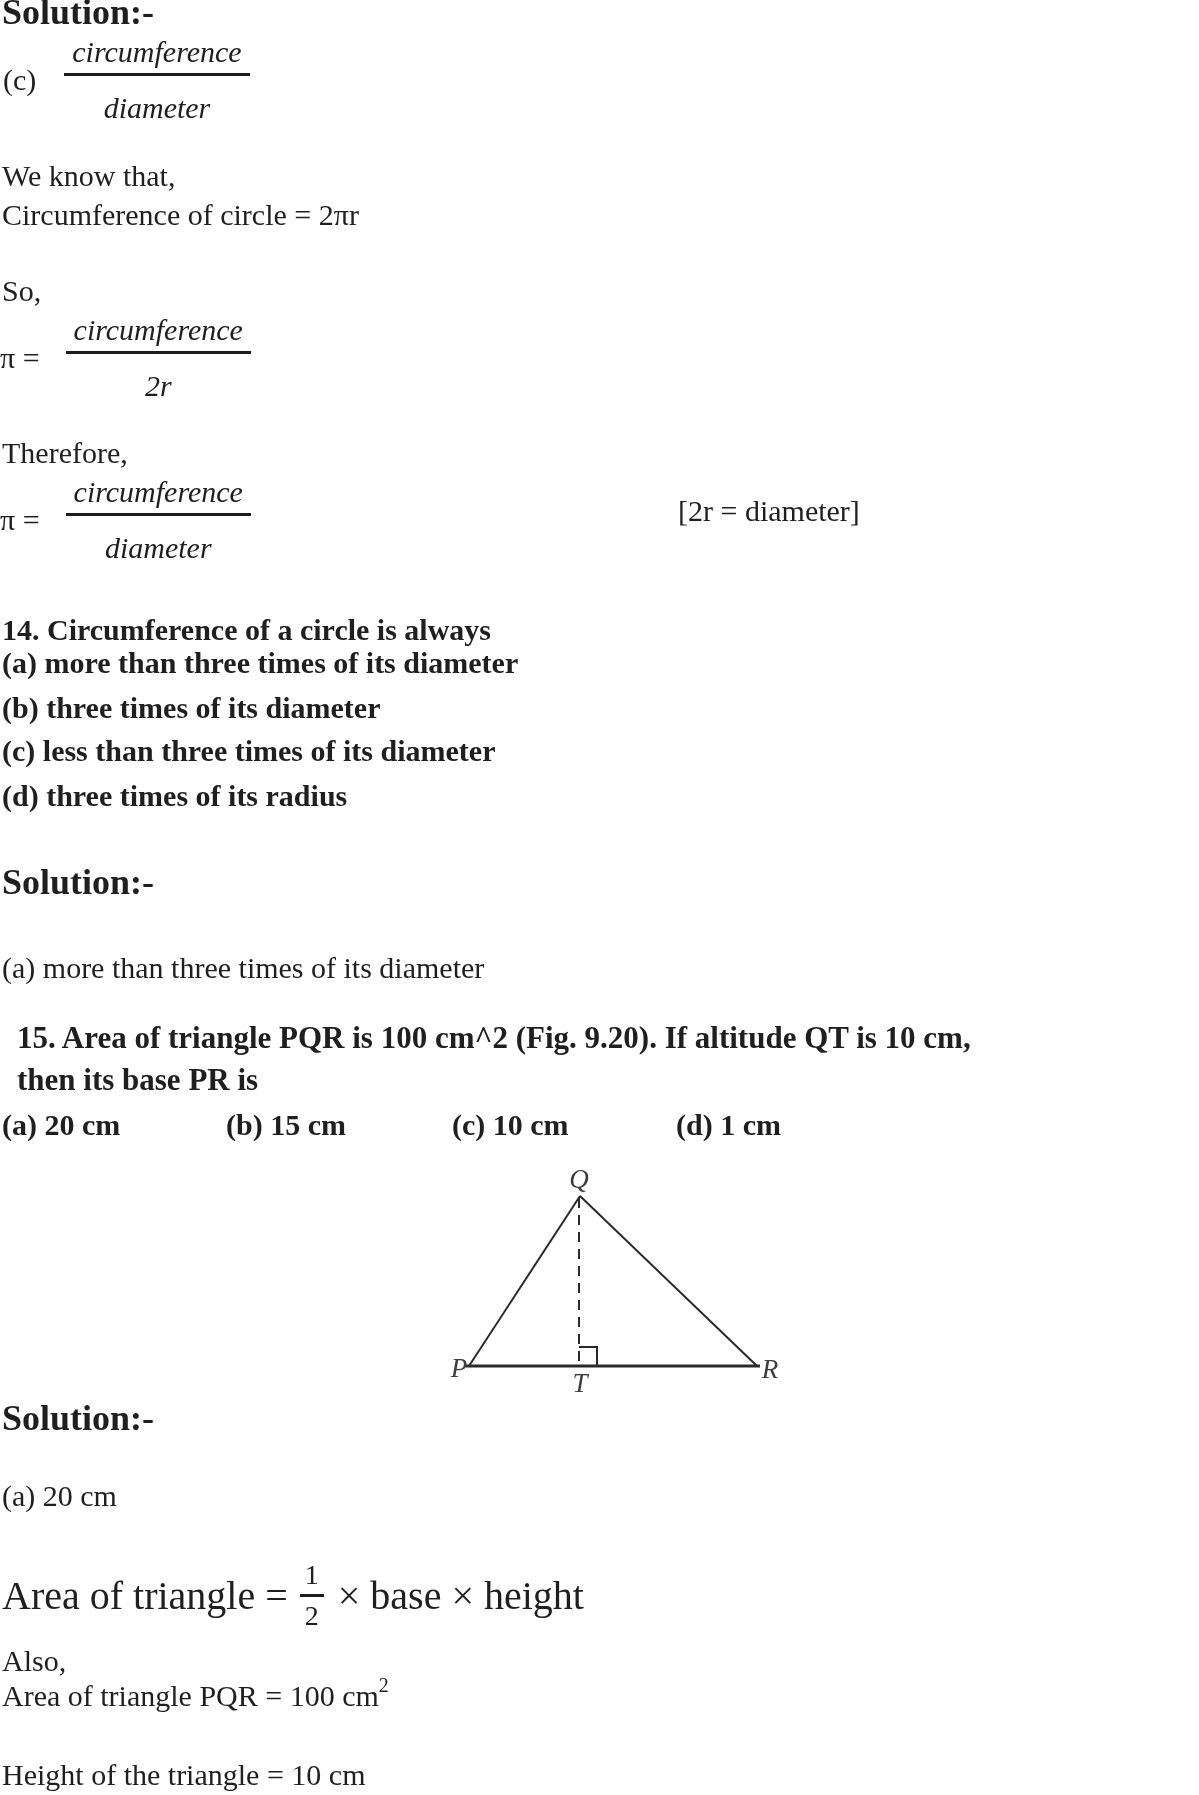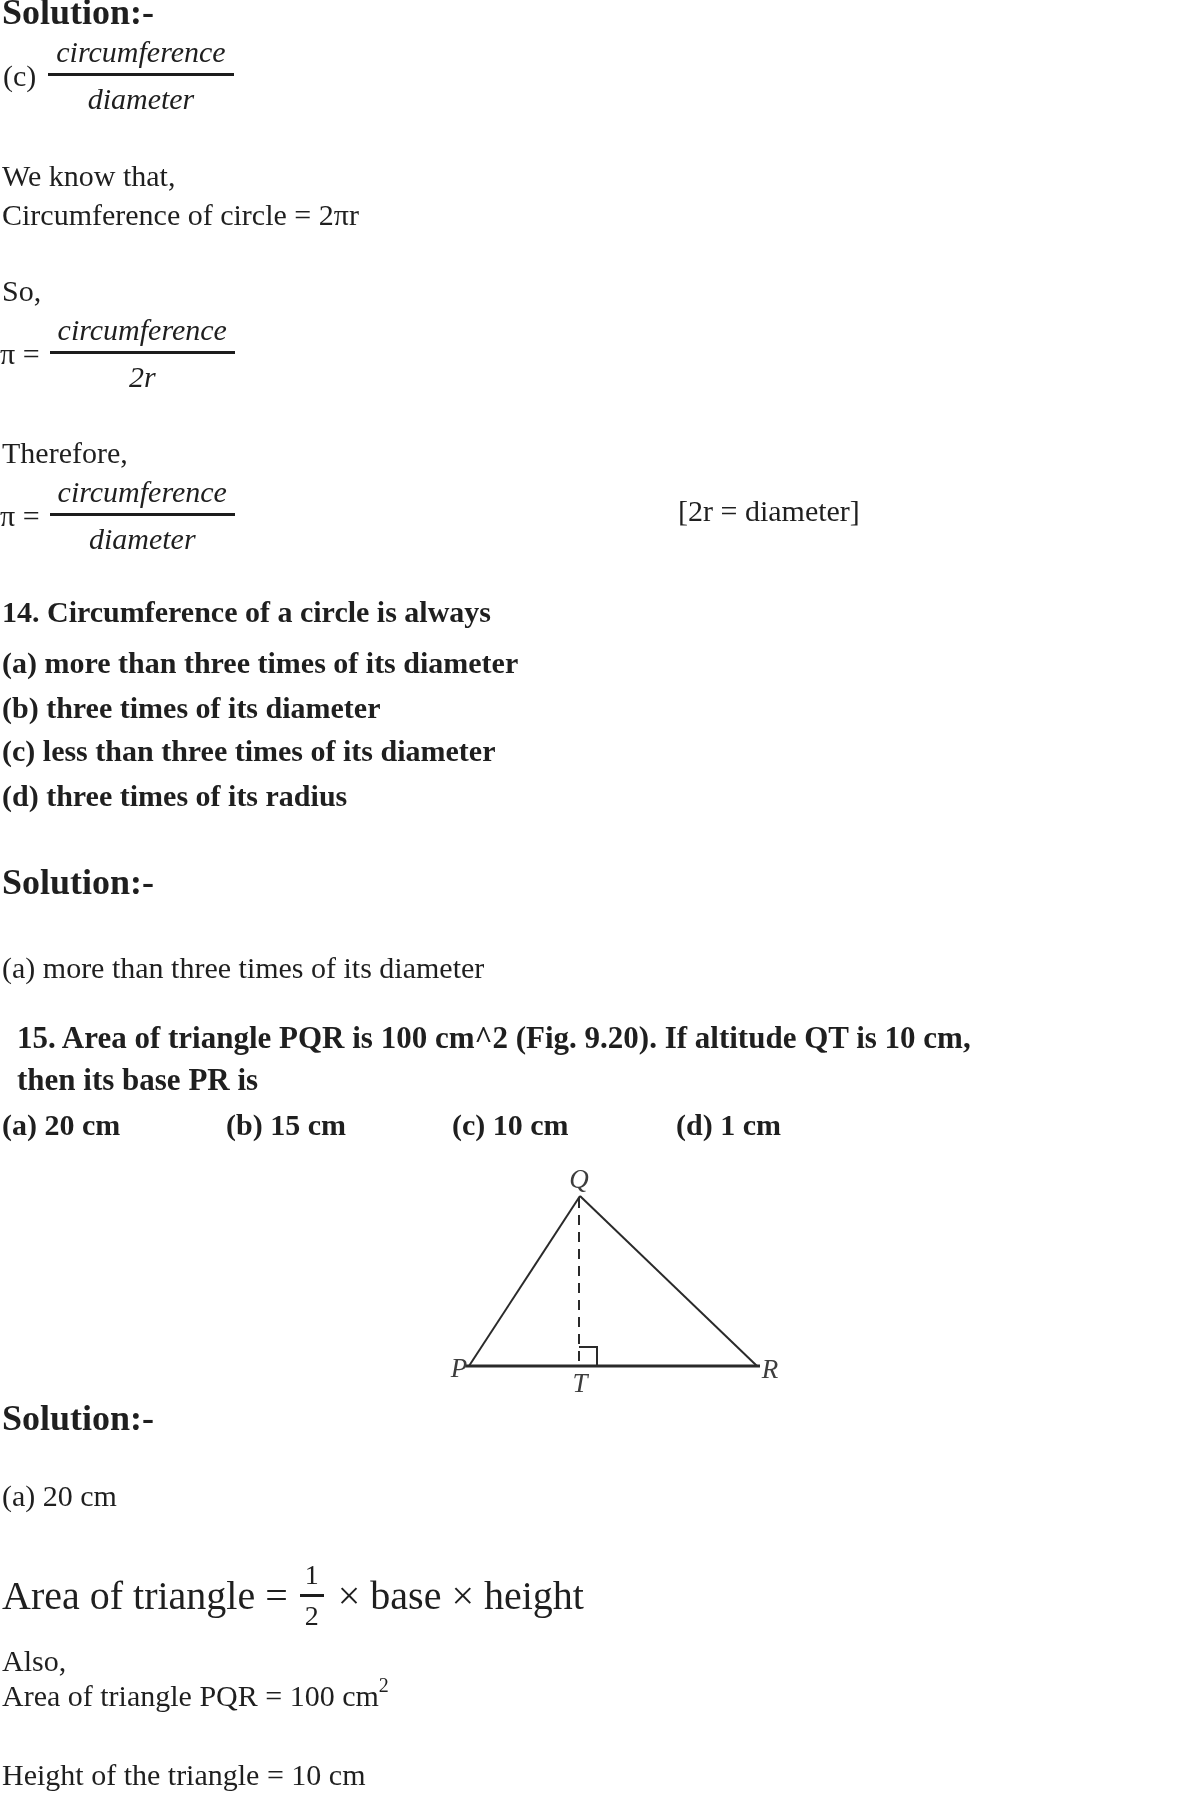--- a/index.html
+++ b/index.html
@@ -10,23 +10,23 @@
     font-family:"Liberation Serif", serif;
     color:#1f1f1f;
     overflow:hidden;
   }
   .abs{position:absolute;}
   .h{font-size:36px;font-weight:bold;line-height:44px;white-space:nowrap;}
   .line{font-size:30px;line-height:38px;white-space:nowrap;}
   .bold{font-weight:bold;}
   .q15line{font-size:31px;font-weight:bold;line-height:42px;white-space:nowrap;}
   .fracrow{display:flex;align-items:center;}
-  .frac{display:inline-flex;flex-direction:column;align-items:center;font-style:italic;font-size:30px;}
+  .frac{display:inline-flex;flex-direction:column;align-items:center;font-style:italic;font-size:30px;margin-left:16px;}
   .frac .num{padding:0 8px 5px 8px;line-height:32px;}
-  .frac .den{padding:7px 8px 0 8px;line-height:32px;text-align:right;}
+  .frac .den{padding:16px 8px 0 8px;line-height:32px;text-align:right;}
   .frac .rule{align-self:stretch;height:3px;background:#1c1c1c;}
   .prefix{font-size:40px;white-space:nowrap;}
   .halffrac{display:inline-flex;flex-direction:column;align-items:center;font-size:28px;margin:0 14px 0 12px;}
   .halffrac .num{padding:0 5px 4px 5px;line-height:30px;}
   .halffrac .den{padding:4px 5px 0 5px;line-height:30px;}
   .halffrac .rule{align-self:stretch;height:3px;background:#1c1c1c;}
   sup.sq{font-size:20px;line-height:0;vertical-align:14px;}
   svg text{font-family:"Liberation Serif", serif;font-style:italic;fill:#3d3d3d;}
 </style>
 </head>
@@ -64,21 +64,21 @@
     <span class="line" style="margin-right:10px;">π =</span>
     <span class="frac">
       <span class="num">circumference</span>
       <span class="rule"></span>
       <span class="den">diameter</span>
     </span>
   </div>
 
   <div class="abs line" style="left:678px;top:492px;">[2r = diameter]</div>
 
-  <div class="abs line bold" style="left:2px;top:593px;">14. Circumference of a circle is always</div>
+  <div class="abs line bold" style="left:2px;top:611px;">14. Circumference of a circle is always</div>
   <div class="abs line bold" style="left:2px;top:644px;">(a) more than three times of its diameter</div>
   <div class="abs line bold" style="left:2px;top:689px;">(b) three times of its diameter</div>
   <div class="abs line bold" style="left:2px;top:732px;">(c) less than three times of its diameter</div>
   <div class="abs line bold" style="left:2px;top:777px;">(d) three times of its radius</div>
 
   <div class="abs h" style="left:2px;top:860px;">Solution:-</div>
   <div class="abs line" style="left:2px;top:949px;">(a) more than three times of its diameter</div>
 
   <div class="abs" style="left:17px;top:1017px;">
     <div class="q15line">15. Area of triangle PQR is 100 cm^2 (Fig. 9.20). If altitude QT is 10 cm,</div>

